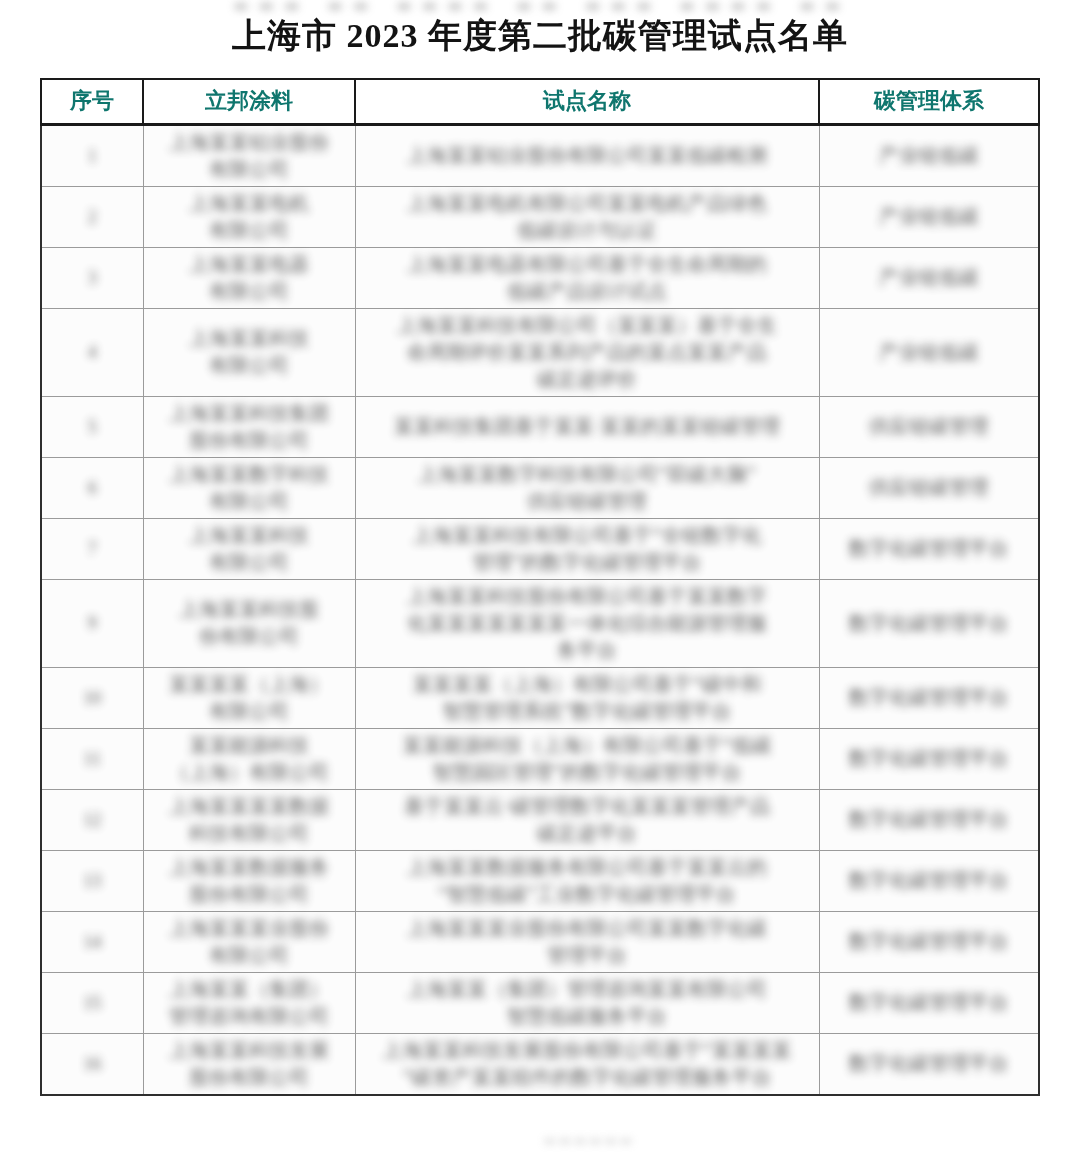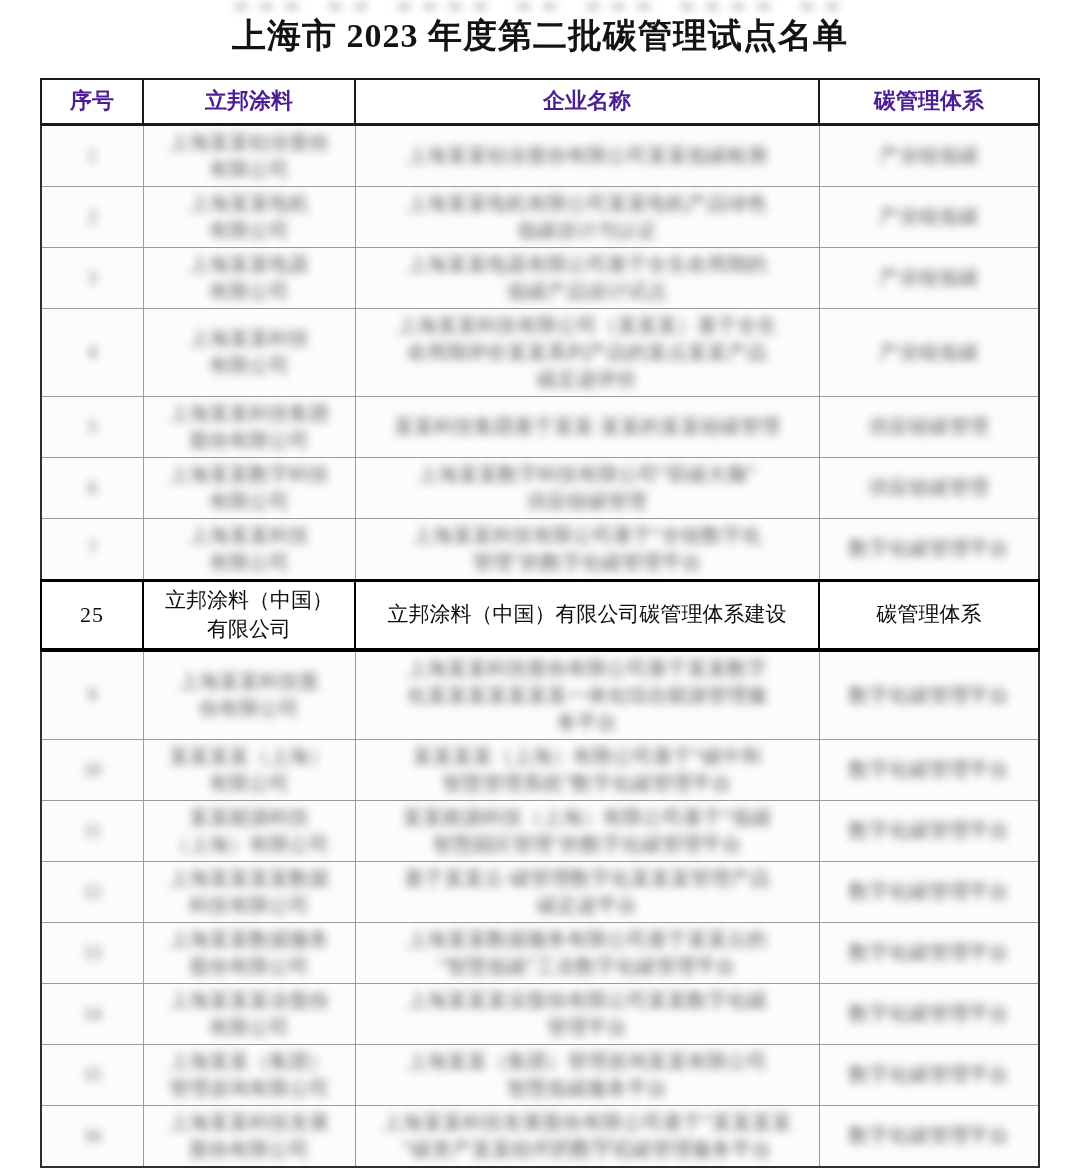--- a/index.html
+++ b/index.html
@@ -35,21 +35,21 @@
     border: 2px solid #2e2e2e;
   }
   col.c-no      { width: 102px; }
   col.c-company { width: 212px; }
   col.c-pilot   { width: 464px; }
   col.c-field   { width: 220px; }
 
   thead th {
     border: 2px solid #1a1a1a; border-bottom-width: 3px;
     height: 45px; font-size: 22px; font-weight: bold;
-    color: #4c1d95; text-align: center; vertical-align: middle;
+    color: #0f766e; text-align: center; vertical-align: middle;
     background: #fff;
   }
 
   tbody td {
     border: 1px solid #9b9b9b;
     text-align: center; vertical-align: middle;
     font-size: 20px; line-height: 27px; color: #242424;
     padding: 3px 8px; background: #fdfdfd;
   }
   .line { display: block; }
@@ -81,21 +81,21 @@
     <colgroup>
       <col class="c-no">
         <col class="c-company">
         <col class="c-pilot">
         <col class="c-field">
     </colgroup>
     <thead>
       <tr>
         <th>序号</th>
         <th>立邦涂料</th>
-        <th>企业名称</th>
+        <th>试点名称</th>
         <th>碳管理体系</th>
       </tr>
     </thead>
     <tbody>
         <tr class="data-row blurred">
     <td class="num-cell"><span class="mask">1</span></td>
     <td class="company-cell">
             <div class="mask">
               <span class="line">上海某某铝业股份</span>
               <span class="line">有限公司</span>
@@ -197,35 +197,20 @@
             </div>
           </td>
     <td class="pilot-cell">
             <div class="mask">
               <span class="line">上海某某科技有限公司基于“全链数字化</span>
               <span class="line">管理”的数字化碳管理平台</span>
             </div>
           </td>
     <td class="field-cell"><span class="mask">数字化碳管理平台</span></td>
   </tr>
-        <tr class="data-row clear-row">
-    <td class="num-cell"><span class="mask">25</span></td>
-    <td class="company-cell">
-            <div class="mask">
-              <span class="line">立邦涂料（中国）</span>
-              <span class="line">有限公司</span>
-            </div>
-          </td>
-    <td class="pilot-cell">
-            <div class="mask">
-              <span class="line">立邦涂料（中国）有限公司碳管理体系建设</span>
-            </div>
-          </td>
-    <td class="field-cell"><span class="mask">碳管理体系</span></td>
-  </tr>
         <tr class="data-row blurred">
     <td class="num-cell"><span class="mask">9</span></td>
     <td class="company-cell">
             <div class="mask">
               <span class="line">上海某某科技股</span>
               <span class="line">份有限公司</span>
             </div>
           </td>
     <td class="pilot-cell">
             <div class="mask">

